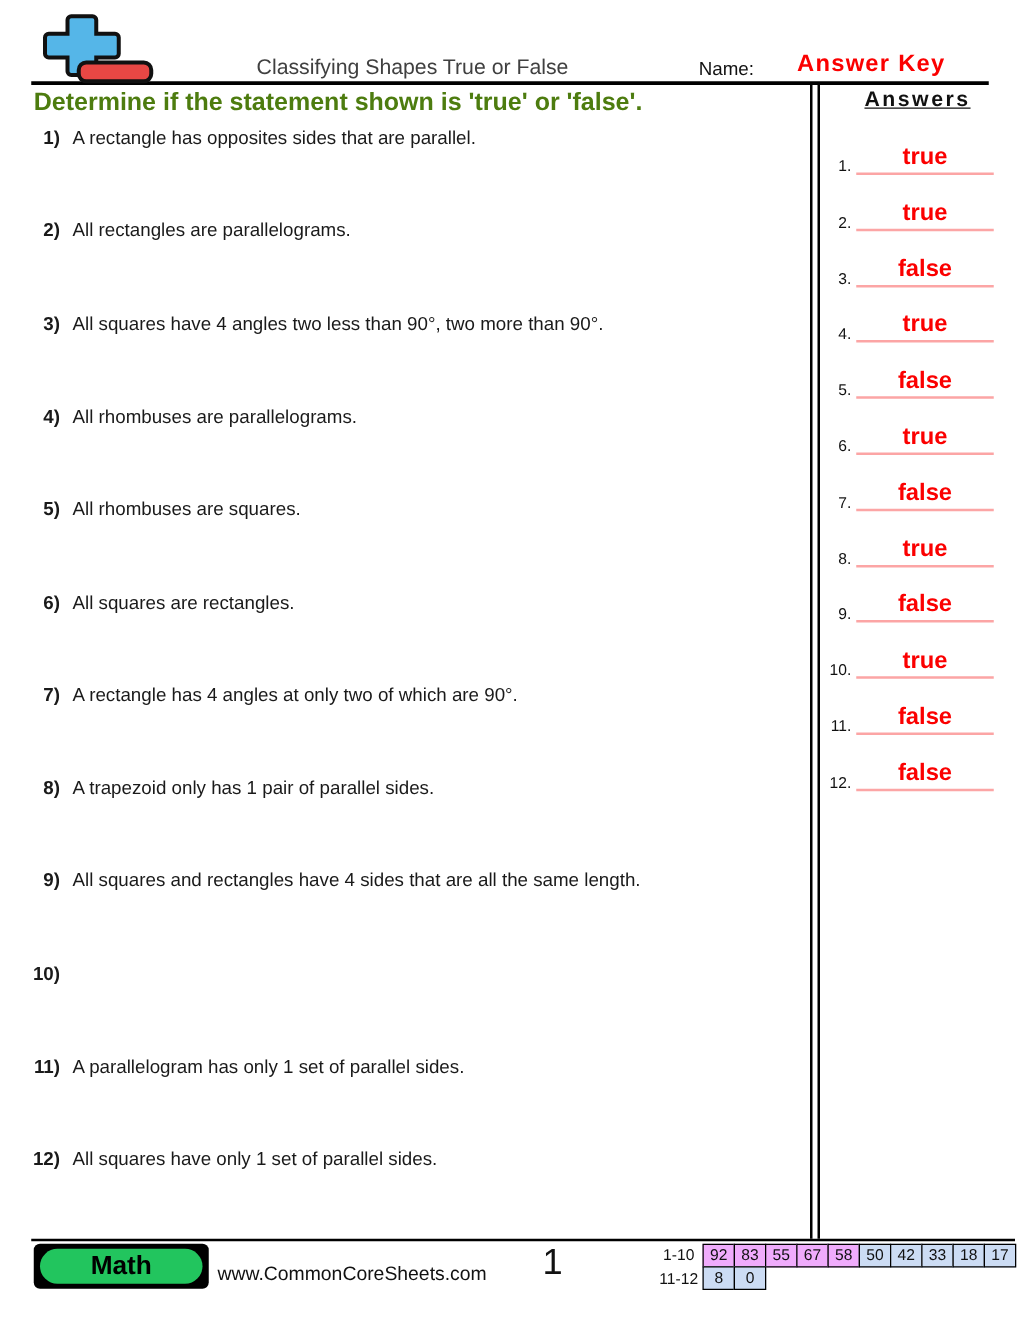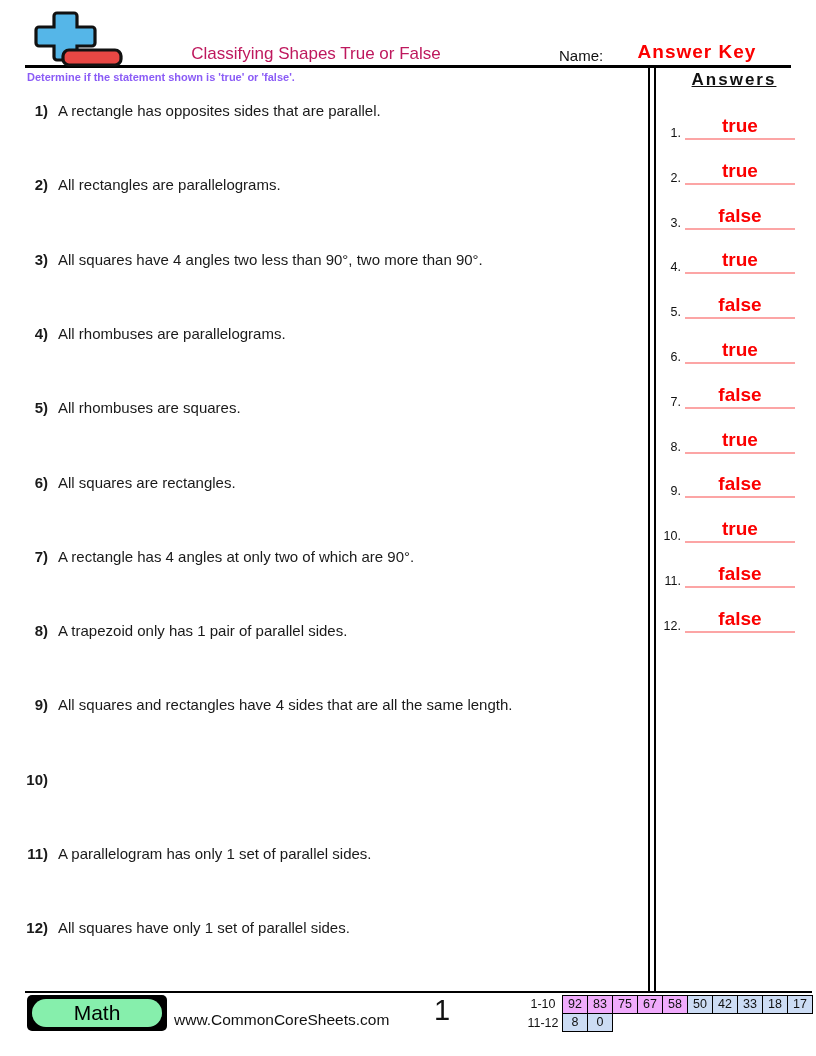--- a/index.html
+++ b/index.html
@@ -2,27 +2,27 @@
 <html><head>
 <meta charset="utf-8">
 <style>
   html,body{margin:0;padding:0;background:#fff;}
   .page{
     position:relative;width:816px;height:1056px;background:#ffffff;
     font-family:"Liberation Sans",sans-serif;color:#1a1a1a;overflow:hidden;
   }
   
   .logo{position:absolute;left:26px;top:10px;z-index:2;}
-  .page-title{position:absolute;left:141px;top:44px;width:350px;text-align:center;
-    font-size:17px;color:#be185d;}
+  .page-title{position:absolute;left:155px;top:44px;width:350px;text-align:center;
+    font-size:17px;color:#404040;}
   .name-label{position:absolute;left:559px;top:47px;font-size:15px;color:#111;}
   .name-value{position:absolute;left:622px;top:41px;width:150px;text-align:center;
     font-size:19px;font-weight:bold;color:#fb0000;letter-spacing:1px;}
   .header-rule{position:absolute;left:25px;top:65px;width:766px;height:3px;background:#000;}
-  .instruction{position:absolute;left:27px;top:71px;font-size:11px;font-weight:bold;color:#8b5cf6;}
+  .instruction{position:absolute;left:27px;top:71px;font-size:20px;font-weight:bold;color:#4d7c0f;}
 
   
   .question{position:absolute;left:0;width:645px;display:flex;align-items:flex-start;}
   .qnum{flex:none;width:48px;text-align:right;font-weight:bold;font-size:15px;}
   .qtext{padding-left:10px;font-size:15px;}
 
   
   .divider{position:absolute;left:648px;top:68px;height:923px;width:4px;
     border-left:2px solid #000;border-right:2px solid #000;}
 
@@ -31,23 +31,23 @@
     font-size:17px;font-weight:bold;letter-spacing:2px;text-decoration:underline;color:#111;}
   .answer-item{position:absolute;left:655px;width:140px;height:28px;
     display:flex;align-items:flex-end;}
   .anum{flex:none;width:26px;text-align:right;padding-right:4px;font-size:12.5px;color:#111;}
   .aline{flex:1;border-bottom:2px solid #fca5a5;text-align:center;}
   .aval{color:#fb0000;font-weight:bold;font-size:19px;line-height:1.2;}
 
   
   .footer-rule{position:absolute;left:25px;top:991px;width:787px;height:2px;background:#000;}
   .badge{position:absolute;left:27px;top:995px;width:140px;height:36px;background:#000;border-radius:5px;}
-  .badge-inner{position:absolute;left:5px;top:4px;right:5px;bottom:4px;background:#86efac;
+  .badge-inner{position:absolute;left:5px;top:4px;right:5px;bottom:4px;background:#22c55e;
     border-radius:15px;display:flex;align-items:center;justify-content:center;
-    font-size:21px;font-weight:normal;color:#000;}
+    font-size:21px;font-weight:bold;color:#000;}
   .website{position:absolute;left:174px;top:1011px;font-size:15.5px;color:#111;}
   .page-num{position:absolute;left:400px;top:994px;width:84px;text-align:center;font-size:29px;color:#111;}
   .score-table{position:absolute;left:526px;top:995px;font-size:12.5px;color:#111;}
   .score-row{display:flex;}
   .score-row.second .score-cell{margin-top:-1px;}
   .score-label{flex:none;width:34px;text-align:center;padding-right:3px;line-height:19px;}
   .score-cell{flex:none;width:24px;height:17px;border:1px solid #000;margin-left:-1px;
     text-align:center;line-height:17px;background:#f0abfc;}
   .score-cell.hl{background:#ccdcf4;}
 </style>
@@ -171,21 +171,21 @@
     <div class="badge-inner">Math</div>
   </div>
   <div class="website">www.CommonCoreSheets.com</div>
   <div class="page-num">1</div>
 
   <div class="score-table">
     <div class="score-row">
       <span class="score-label">1-10</span>
       <span class="score-cell">92</span>
       <span class="score-cell">83</span>
-      <span class="score-cell">75</span>
+      <span class="score-cell">55</span>
       <span class="score-cell">67</span>
       <span class="score-cell">58</span>
       <span class="score-cell hl">50</span>
       <span class="score-cell hl">42</span>
       <span class="score-cell hl">33</span>
       <span class="score-cell hl">18</span>
       <span class="score-cell hl">17</span>
     </div>
     <div class="score-row second">
       <span class="score-label">11-12</span>

